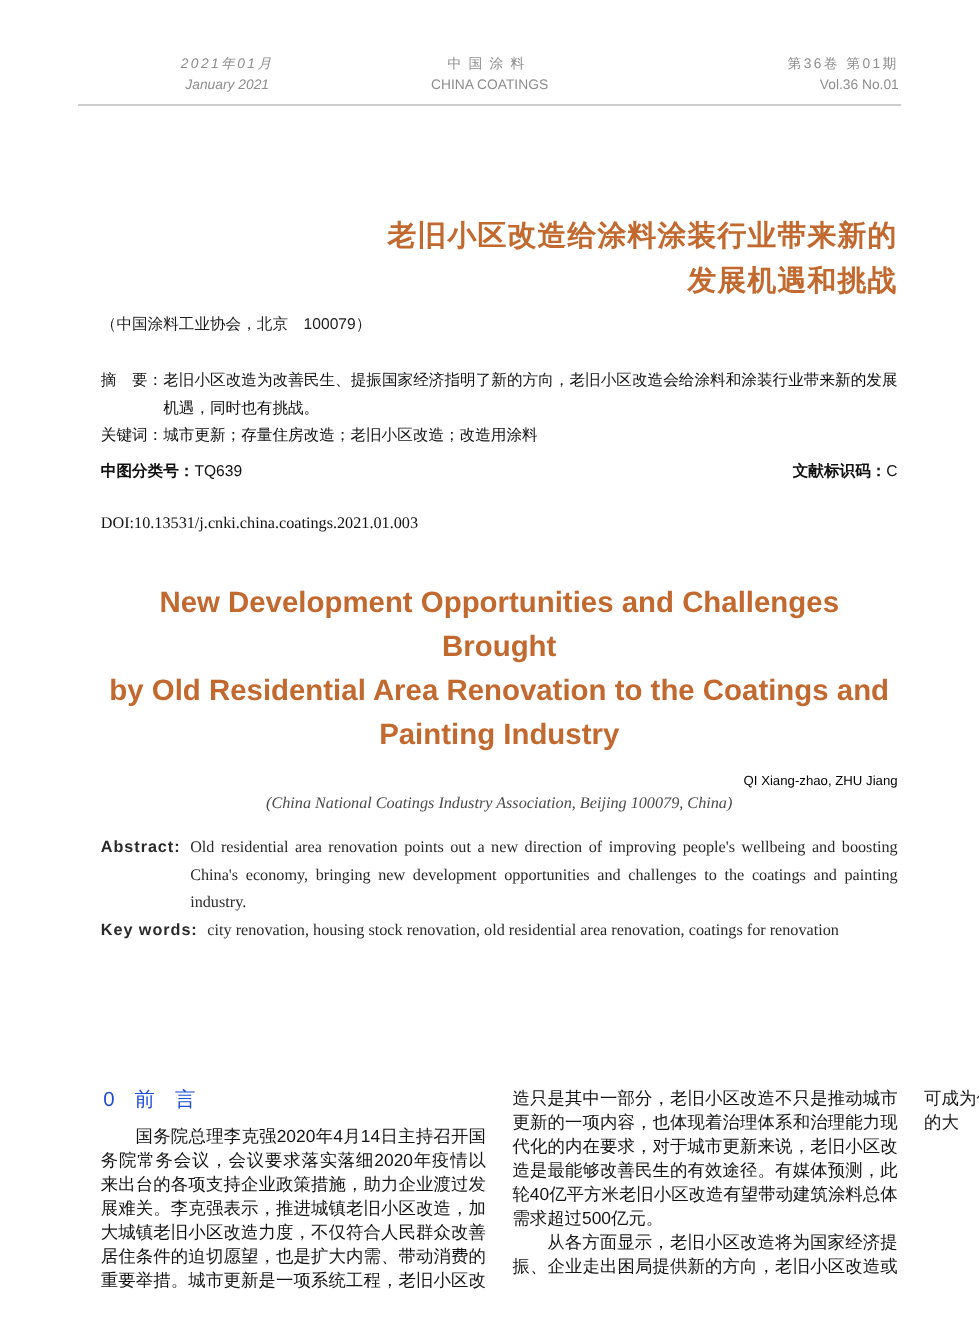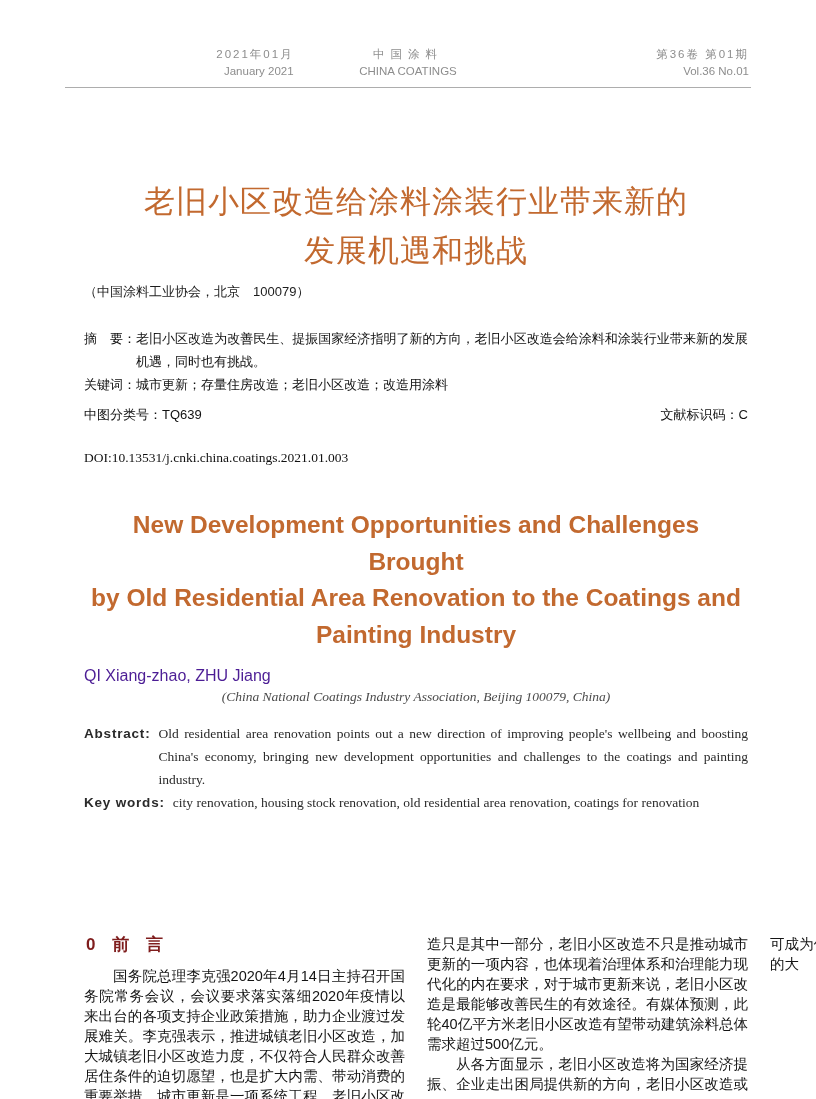--- a/index.html
+++ b/index.html
@@ -12,70 +12,70 @@
     padding: 46px 65px 0 65px;
     position: relative; overflow: hidden;
   }
 
   
   .jheader {
     display: grid; grid-template-columns: 1fr 1fr 1fr;
     font-size: 11.5px; color: #8d8d8d; line-height: 17px;
     border-bottom: 1px solid #adadad; padding-bottom: 7px;
   }
-  .jheader .col-l { text-align: right; padding-left: 20px; }
+  .jheader .col-l { text-align: center; padding-left: 20px; font-style: italic; }
   .jheader .col-c { text-align: center; }
   .jheader .col-r { text-align: right; padding-right: 2px; }
   .jheader .cn { letter-spacing: 2px; }
   .jheader .col-c .cn { letter-spacing: 6px; }
 
   .inner { margin: 0 3px 0 19px; }
 
   
   .cn-title {
-    margin-top: 90px; text-align: center;
-    font-size: 31px; font-weight: normal; line-height: 1.58;
+    margin-top: 90px; text-align: right;
+    font-size: 24px; font-weight: bold; line-height: 1.58;
     color: #c2692f; letter-spacing: 1px;
   }
   .cn-authors { margin-top: 20px; text-align: center; font-size: 14px; color: #1c1c1c; }
   .cn-affil   { margin-top: 7px;  font-size: 13px; color: #1c1c1c; }
 
   
   .meta-cn { margin-top: 26px; font-size: 13px; line-height: 23px; color: #111; }
   .hang { display: flex; align-items: flex-start; }
   .hang .lbl { font-weight: normal; white-space: nowrap; }
   .hang .txt { flex: 1; text-align: justify; }
   .class-row { display: flex; justify-content: space-between; margin-top: 7px; }
-  .class-row .lbl { font-weight: normal; }
+  .class-row .lbl { font-weight: bold; }
   .doi-row { margin-top: 20px; font-family: "Liberation Serif", serif; font-size: 13.5px; }
 
   
   .en-title {
     margin-top: 38px; text-align: center;
     font-family: Liberation Sans, sans-serif; font-weight: bold;
     font-size: 24.5px; line-height: 1.5; color: #c2692f;
   }
-  .en-authors { margin-top: 13px; text-align: left; font-size: 16px; color: #4c1d95; }
+  .en-authors { margin-top: 13px; text-align: right; font-size: 11px; color: #000000; }
   .en-affil   { margin-top: 4px; text-align: center; font-family: "Liberation Serif", serif;
                 font-style: italic; font-size: 13.5px; color: #4a4a4a; }
 
   .meta-en { margin-top: 17px; font-family: "Liberation Serif", serif;
              font-size: 13.5px; line-height: 23px; color: #2a2a2a; }
   .meta-en .lbl { font-family: Liberation Sans, sans-serif; font-weight: bold;
                   letter-spacing: 0.8px; margin-right: 8px; }
 
   
   .body-cols {
     margin-top: 120px;
     column-count: 2; column-gap: 22px; column-fill: auto;
     height: 172px;
     font-size: 14.5px; line-height: 20px; text-align: justify; color: #141414;
   }
   .sec-heading {
-    font-size: 17px; font-weight: bold; color: #7f1d1d;
+    font-size: 17px; font-weight: normal; color: #1d4ed8;
     word-spacing: 12px; margin: 0 0 10px 2px; line-height: 22px;
   }
   .body-cols p { text-indent: 2em; }
 </style>
 </head>
 <body>
 
 <div class="page">
 
   <div class="jheader">

